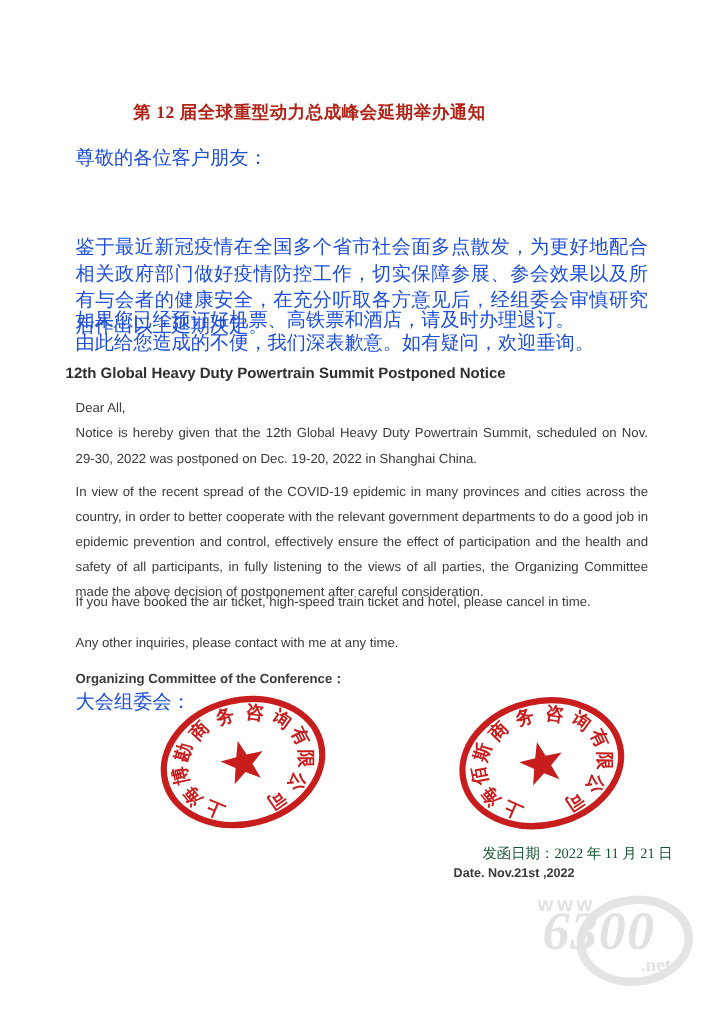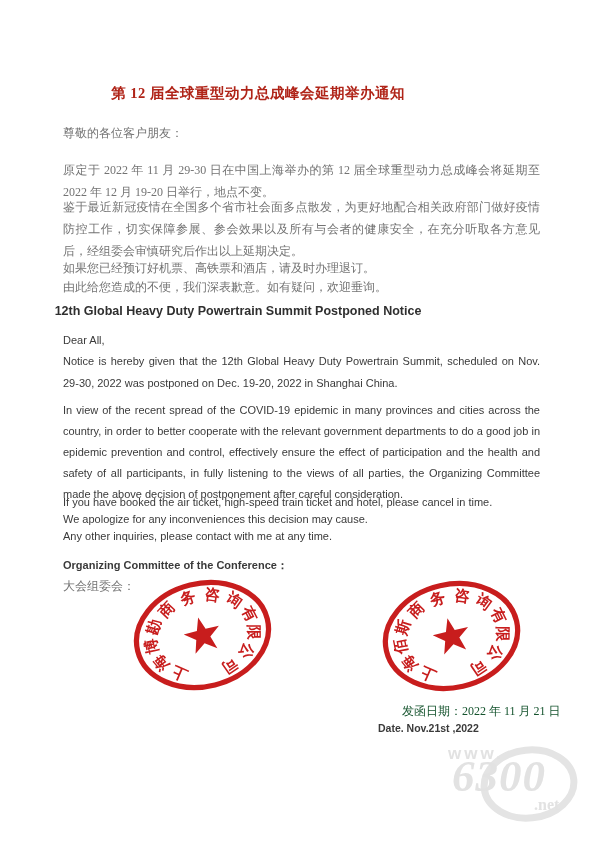--- a/index.html
+++ b/index.html
@@ -12,21 +12,21 @@
     color:#3d3d3d;
   }
   .abs{position:absolute;}
   .doc-title{
     left:0;top:84px;width:516px;
     text-align:center;
     font-size:14.5px;font-weight:bold;
     color:var(--title_red);
     letter-spacing:0.5px;
   }
-  .cn{font-size:12px;line-height:22px;color:#737373;}
+  .cn{font-size:16px;line-height:22px;color:#1d4ed8;}
   .cn-block{left:63px;width:477px;text-align:justify;}
   .en{font-family:"Liberation Sans", sans-serif;font-size:11px;color:#3a3a3a;}
   .en-title{
     left:0;top:304px;width:476px;text-align:center;
     font-weight:bold;font-size:12.5px;color:#2f2f2f;
   }
   .en-block{left:63px;width:477px;text-align:justify;line-height:21px;}
   .bold{font-weight:bold;}
   .seal{pointer-events:none;}
   .seal svg{display:block;}
@@ -50,35 +50,33 @@
 </style>
 </head>
 <body>
 
 <div class="page">
 
   <div class="abs doc-title">第 12 届全球重型动力总成峰会延期举办通知</div>
 
   <div class="abs cn cn-block" style="top:122px;">尊敬的各位客户朋友：</div>
 
-  <div class="abs cn cn-block" style="top:159px;">原定于 2022 年 11 月 29-30 日在中国上海举办的第 12 届全球重型动力总成峰会将延期至 2022 年 12 月 19-20 日举行，地点不变。</div>
   <div class="abs cn cn-block" style="top:196px;">鉴于最近新冠疫情在全国多个省市社会面多点散发，为更好地配合相关政府部门做好疫情防控工作，切实保障参展、参会效果以及所有与会者的健康安全，在充分听取各方意见后，经组委会审慎研究后作出以上延期决定。</div>
 
   <div class="abs cn cn-block" style="top:257px;">如果您已经预订好机票、高铁票和酒店，请及时办理退订。</div>
   <div class="abs cn cn-block" style="top:276px;">由此给您造成的不便，我们深表歉意。如有疑问，欢迎垂询。</div>
 
   <div class="abs en en-title">12th Global Heavy Duty Powertrain Summit Postponed Notice</div>
 
   <div class="abs en" style="left:63px;top:334px;">Dear All,</div>
 
   <div class="abs en en-block" style="top:350px;line-height:22px;">Notice is hereby given that the 12th Global Heavy Duty Powertrain Summit, scheduled on Nov. 29-30, 2022 was postponed on Dec. 19-20, 2022 in Shanghai China.</div>
   <div class="abs en en-block" style="top:400px;">In view of the recent spread of the COVID-19 epidemic in many provinces and cities across the country, in order to better cooperate with the relevant government departments to do a good job in epidemic prevention and control, effectively ensure the effect of participation and the health and safety of all participants, in fully listening to the views of all parties, the Organizing Committee made the above decision of postponement after careful consideration.</div>
 
   <div class="abs en" style="left:63px;top:496px;">If you have booked the air ticket, high-speed train ticket and hotel, please cancel in time.</div>
-  <div class="abs en" style="left:63px;top:513px;">We apologize for any inconveniences this decision may cause.</div>
   <div class="abs en" style="left:63px;top:530px;">Any other inquiries, please contact with me at any time.</div>
 
   <div class="abs en bold" style="left:63px;top:558px;">Organizing Committee of the Conference：</div>
   <div class="abs cn" style="left:63px;top:575px;">大会组委会：</div>
 
   <div class="abs seal" style="left:126px;top:573px;">
     <svg id="seal-0" width="153" height="124" viewBox="0 0 160 130">
         <g transform="rotate(-14 80 65)">
           <ellipse cx="80" cy="65" rx="70" ry="54" fill="none" stroke="#c81d1d" stroke-width="5.5"></ellipse>
           <polygon points="80.0,46.0 84.7,59.5 99.0,59.8 87.6,68.5 91.8,82.2 80.0,74.0 68.2,82.2 72.4,68.5 61.0,59.8 75.3,59.5" fill="#c81d1d"></polygon>

